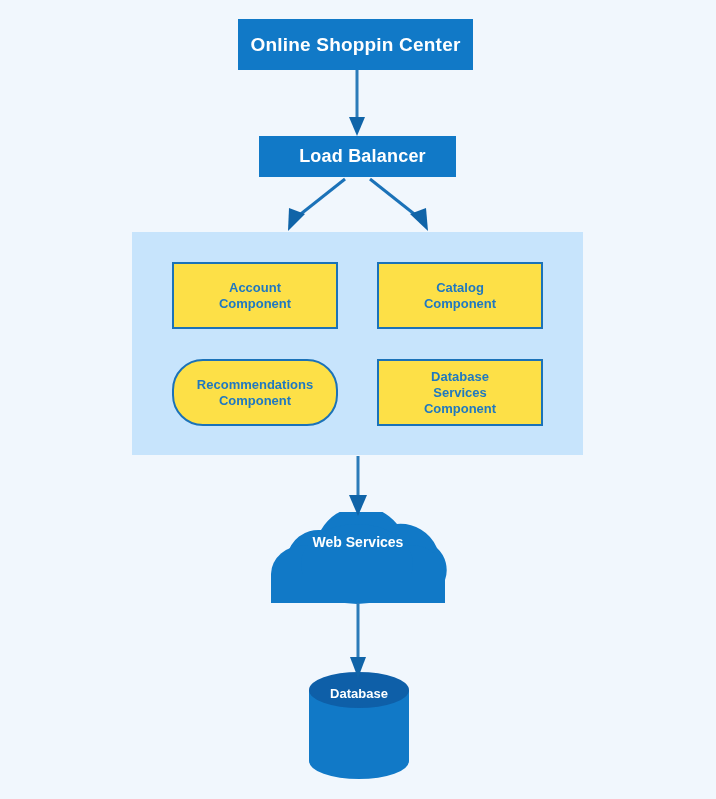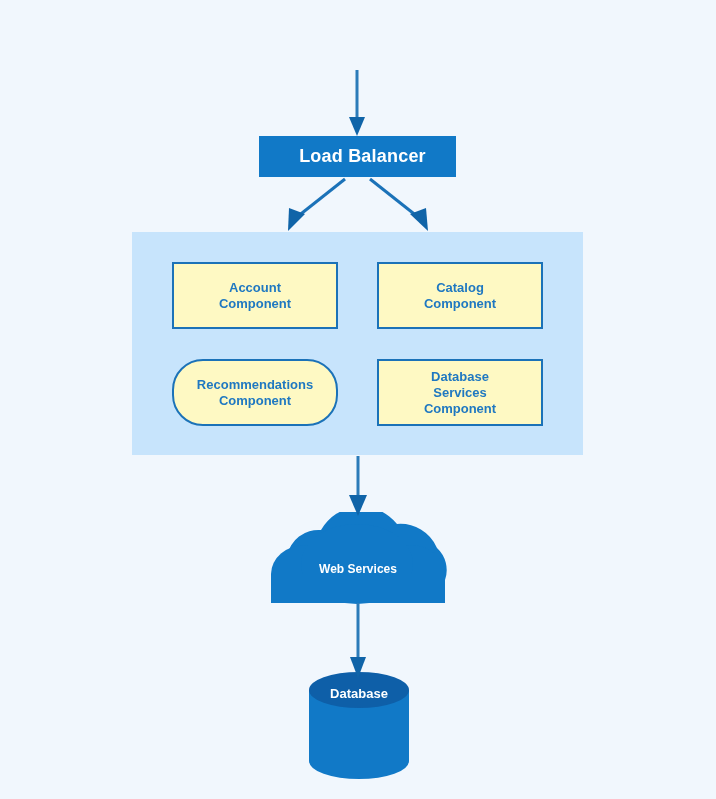--- a/index.html
+++ b/index.html
@@ -55,21 +55,21 @@
     position: absolute;
     left: 132px;
     top: 232px;
     width: 451px;
     height: 223px;
     background: #c7e4fc;
   }
 
   
   .component-box {
-    background: #fef9c3;
+    background: #fde047;
     border: 2px solid #1b72b8;
     color: #1f78c1;
     font-size: 13px;
     font-weight: bold;
     line-height: 16px;
   }
   #component-account    { left: 172px; top: 262px; width: 166px; height: 67px; }
   #component-catalog    { left: 377px; top: 262px; width: 166px; height: 67px; }
   #component-recommend  { left: 172px; top: 359px; width: 166px; height: 67px; border-radius: 31px; }
   #component-customer   { left: 377px; top: 359px; width: 166px; height: 67px; }
@@ -83,26 +83,25 @@
     height: 92px;
   }
   #cloud-node svg { display: block; }
   #cloud-label {
     position: absolute;
     left: 0;
     top: 0;
     width: 178px;
     height: 92px;
     display: flex;
-    align-items: center;
     justify-content: center;
     padding-top: 22px;
     box-sizing: border-box;
     color: #ffffff;
-    font-size: 12px;
+    font-size: 14px;
     font-weight: bold;
     pointer-events: none;
   }
 
   
   #database-node {
     position: absolute;
     left: 309px;
     top: 672px;
     width: 100px;
@@ -134,20 +133,23 @@
     width: 716px;
     height: 799px;
     pointer-events: none;
   }
 </style>
 </head>
 <body>
 
 <div id="diagram">
 
+  <div class="node solid-box" id="title-box">
+    <span>Online Shoppin Center</span>
+  </div>
 
   <div class="node solid-box" id="load-balancer-box">
     <span>Load Balancer</span>
   </div>
 
   <div id="component-container"></div>
 
   <div class="node component-box" id="component-account">
     <span>
       <span>Account</span><br>

